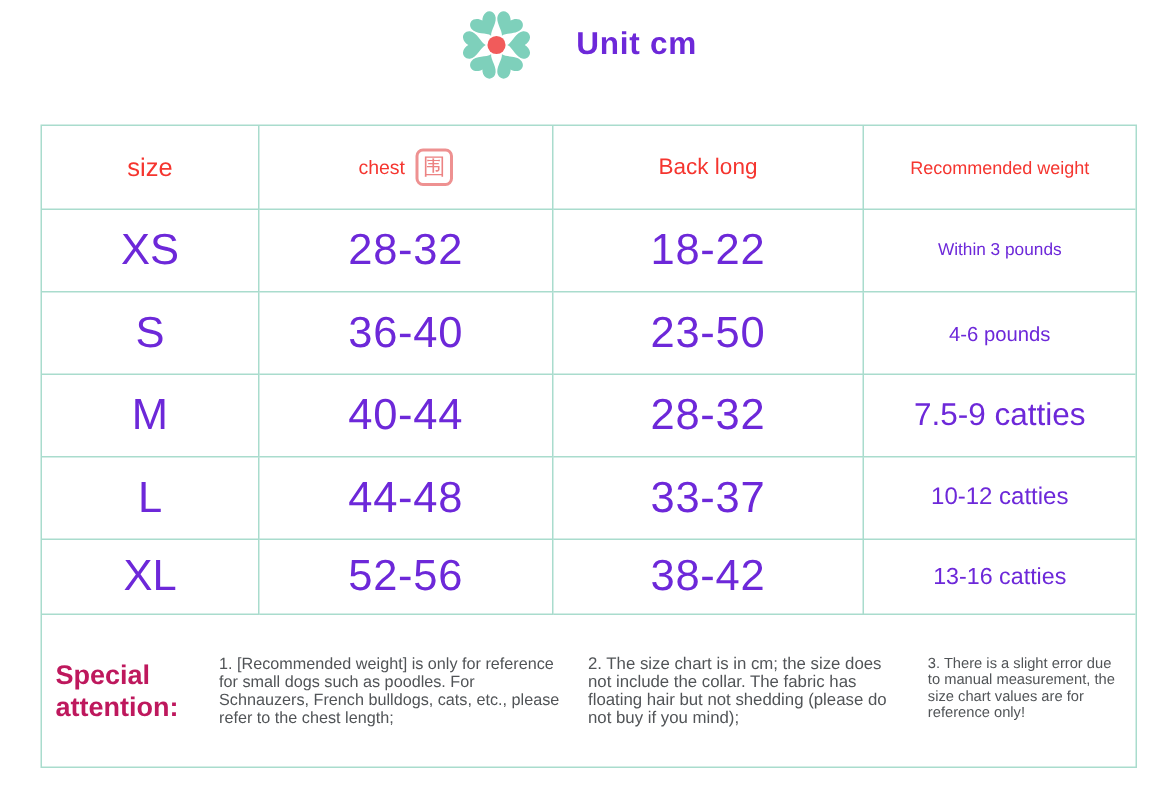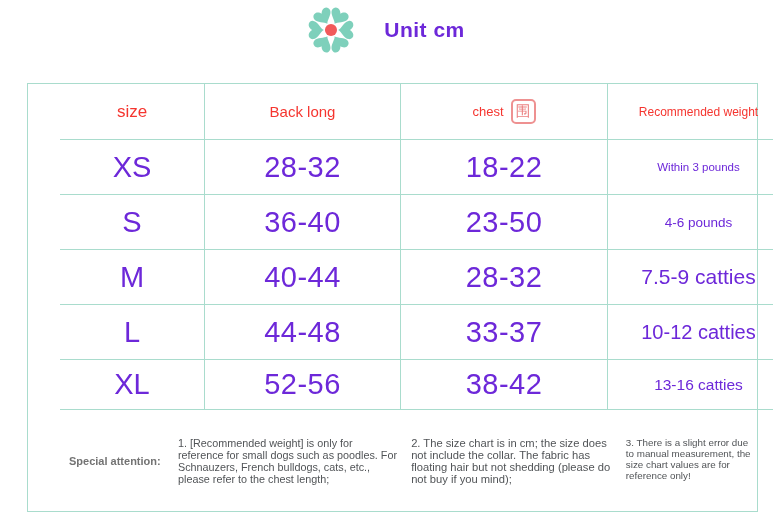--- a/index.html
+++ b/index.html
@@ -18,21 +18,20 @@
   .flower{width:46px;height:46px;display:block;}
   .unit-title{
     color:#6d28d9;font-size:21px;font-weight:bold;letter-spacing:0.5px;
   }
   
   .size-table{
     position:absolute;left:27px;top:83px;width:731px;
     border:1px solid #a9dccd;
     box-sizing:border-box;
     background:#fff;
-    padding-left:32px;
   }
   .trow{
     display:grid;
     grid-template-columns:145px 196px 207px 181px;
   }
   .cell{
     display:flex;align-items:center;justify-content:center;
     border-right:1px solid #a9dccd;
     border-bottom:1px solid #a9dccd;
     box-sizing:border-box;
@@ -53,31 +52,31 @@
     font-family:"DejaVu Sans", sans-serif;
   }
   .drow .cell{height:55px;color:#6d28d9;}
   .drow:nth-child(6) .cell{height:50px;}
   .c-size{font-size:29px;}
   .c-num{font-size:29px;letter-spacing:0.5px;}
   .c-weight{color:#46494c;}
   .w0{font-size:11.5px;}
   .w1{font-size:13.5px;}
   .w2{font-size:21px;}
-  .w3{font-size:20px;}
+  .w3{font-size:16px;}
   .w4{font-size:15.5px;}
   
   .notes{
     display:flex;align-items:center;
     height:101px;
   }
   .notes-label{
     width:118px;flex:0 0 118px;
     padding-left:9px;box-sizing:border-box;
-    color:#737373;font-size:11px;font-weight:bold;
+    color:#be185d;font-size:18px;font-weight:bold;
   }
   .notes-list{
     flex:1;display:flex;justify-content:center;
     gap:13px;padding-right:6px;
   }
   .note-item{color:#515457;}
   .n0{font-size:10.8px;}
   .n1{font-size:11.2px;}
   .n2{font-size:9.8px;}
 </style>
@@ -100,25 +99,25 @@
         <circle r="6.3" fill="#f15b5b"></circle>
       </svg>
     </span>
     <span class="unit-title">Unit cm</span>
   </div>
 
   <div class="size-table">
 
     <div class="trow hrow">
       <div class="cell hcell h-size">size</div>
-      <div class="cell hcell h-back">Back long</div>
       <div class="cell hcell h-chest">
         <span>chest</span>
         <span class="seal">围</span>
       </div>
+      <div class="cell hcell h-back">Back long</div>
       <div class="cell hcell h-weight">Recommended weight</div>
     </div>
 
     <div class="trow drow">
       <div class="cell c-size">XS</div>
       <div class="cell c-num">28-32</div>
       <div class="cell c-num">18-22</div>
       <div class="cell c-weight w0">Within 3 pounds</div>
     </div>
 

